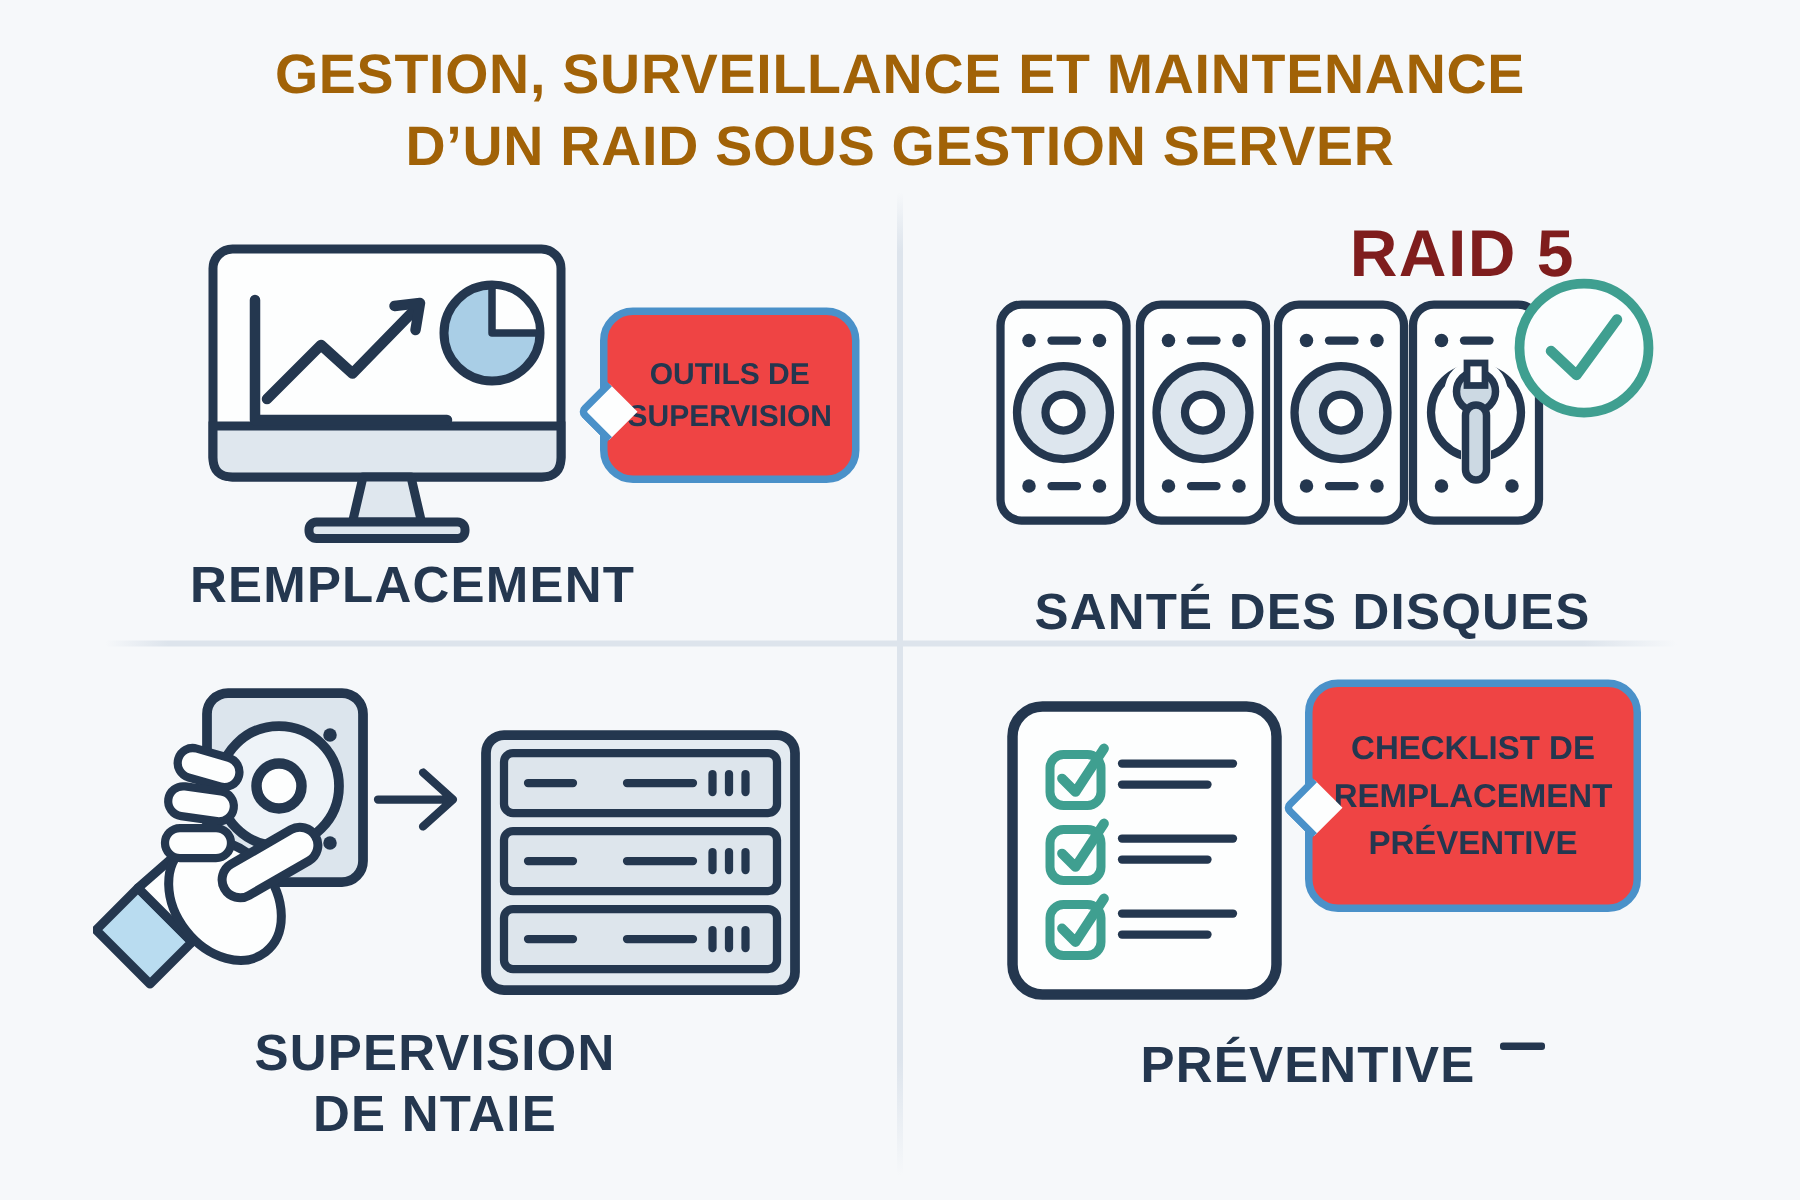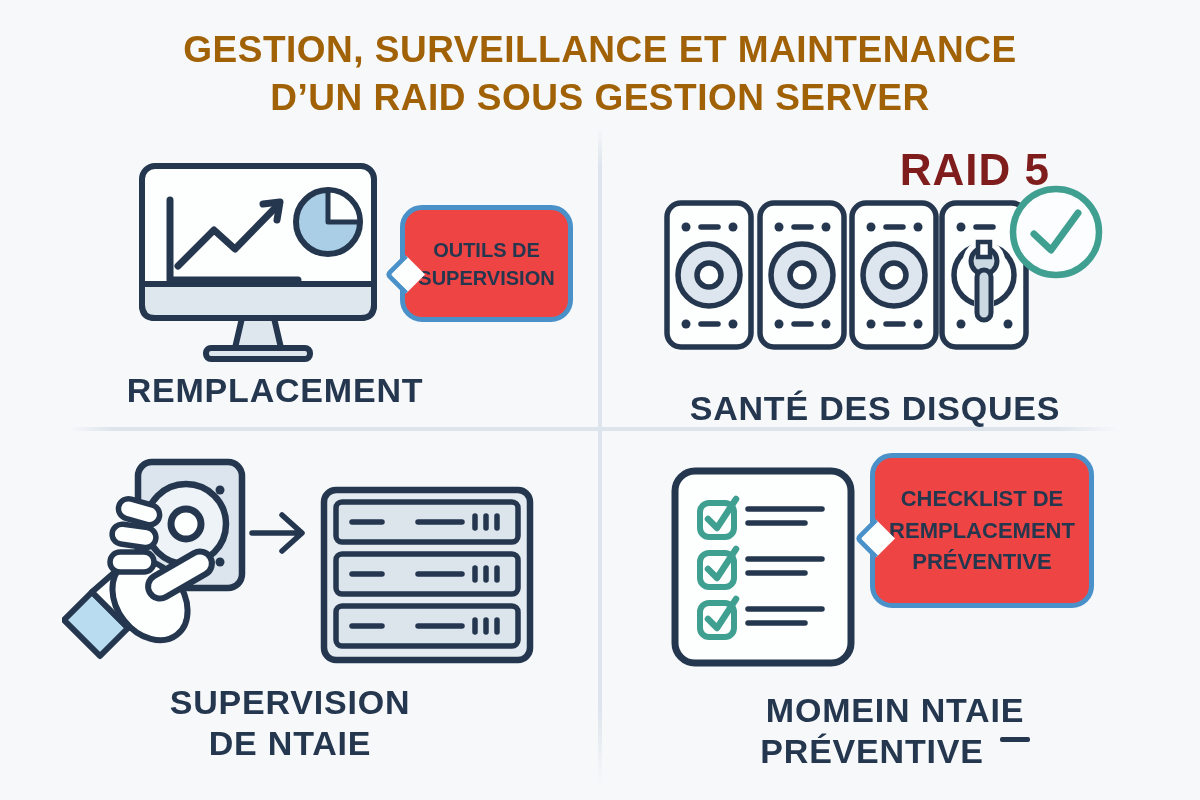--- a/index.html
+++ b/index.html
@@ -263,19 +263,18 @@
   </svg>
 
   <div class="abs bubble bubble-checklist" style="left:270px;top:23px;">
     <span class="tail"></span>
     <span>CHECKLIST DE</span>
     <span>REMPLACEMENT</span>
     <span>PRÉVENTIVE</span>
   </div>
 
   <div class="abs sec-label" style="left:95px;top:260px;width:400px;">
-    <span style="display:block">MOMEIN NTAIE</span>
     <span class="label-with-mark">
       <span>PRÉVENTIVE</span>
       <span class="stray-mark"></span>
     </span>
   </div>
 </div>
 
 </body></html>

